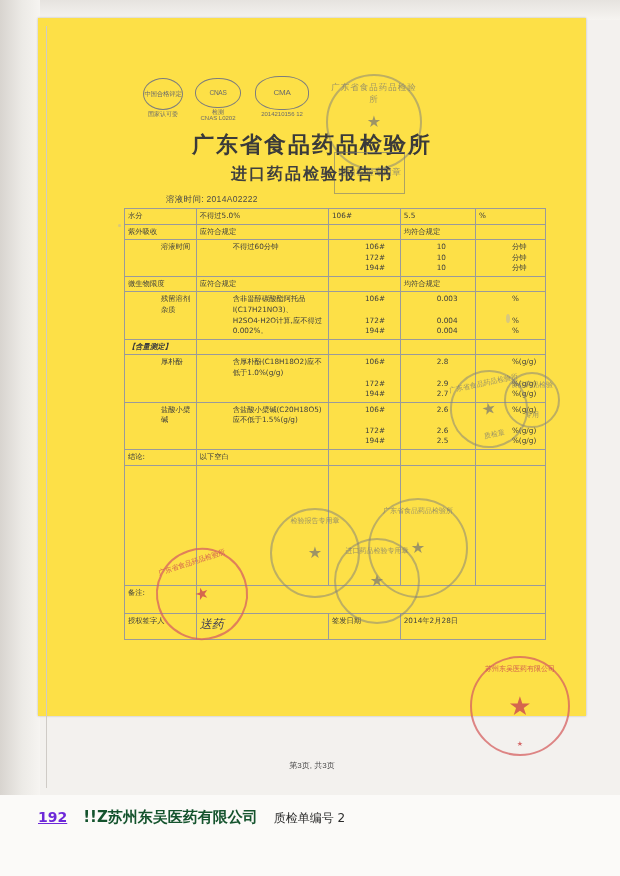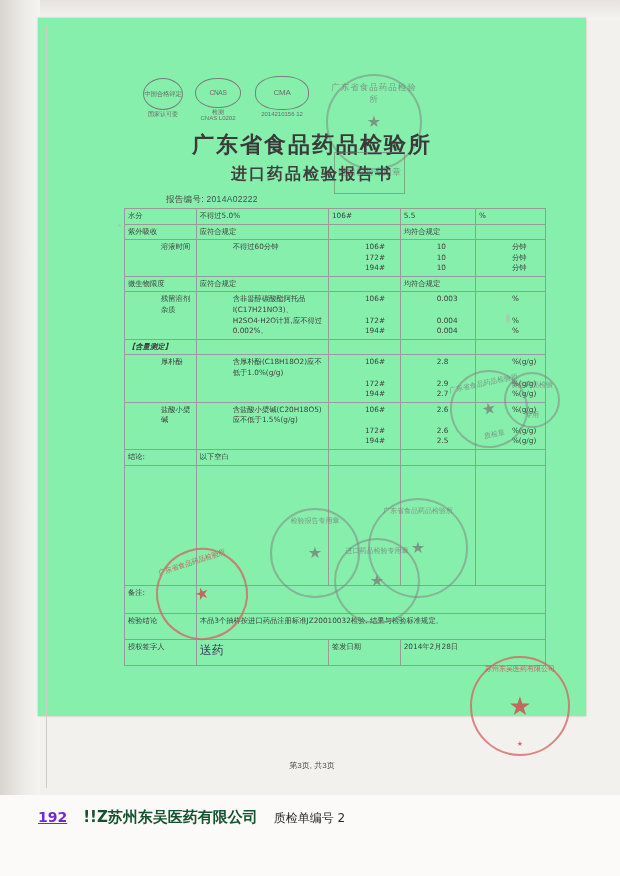--- a/index.html
+++ b/index.html
@@ -19,21 +19,21 @@
     height: 876px;
     background: #f3f1ee;
   }
   
   .sheet {
     position: absolute;
     left: 38px;
     top: 18px;
     width: 548px;
     height: 698px;
-    background: #86efac;
+    background: #fde047;
     box-shadow: 0 0 2px rgba(0,0,0,0.25);
   }
   .sheet-inner-edge {
     position: absolute;
     left: 46px;
     top: 26px;
     width: 534px;
     height: 762px;
     border-left: 1px solid #cfcbc6;
     pointer-events: none;
@@ -214,20 +214,21 @@
   }
   .stamp-oval {
     border-radius: 50%;
   }
 
   
   .hand {
     font-family: "DejaVu Serif", serif;
     font-size: 12px;
     color: #3a3a55;
+    font-style: italic;
   }
 
   
   .footer {
     position: absolute;
     left: 38px;
     top: 808px;
     width: 560px;
     display: flex;
     align-items: baseline;
@@ -294,21 +295,21 @@
       <div class="star">★</div>
       <div class="stamp-ring-text" style="top:6px;">广东省食品药品检验所</div>
     </div>
 
     <div class="doc-title">广东省食品药品检验所</div>
     <div class="doc-subtitle-seal">进口检验专用章</div>
     <div class="doc-subtitle">进口药品检验报告书</div>
 
     <div class="report-no">
       <span></span>
-      <span>报告编号:</span>
+      <span>溶液时间:</span>
       <span>2014A02222</span>
     </div>
 
     <table class="tbl">
       <tbody>
         <tr>
           <td class="c-name">水分</td>
           <td class="c-spec">不得过5.0%</td>
           <td class="c-lot multi">106#</td>
           <td class="c-res multi">5.5</td>
@@ -408,24 +409,20 @@
           <td class="c-spec"></td>
           <td class="c-lot"></td>
           <td class="c-res"></td>
           <td class="c-unit"></td>
         </tr>
         <tr style="height:28px;">
           <td class="c-name">备注:</td>
           <td colspan="4"></td>
         </tr>
         <tr style="height:26px;">
-          <td class="c-name">检验结论</td>
-          <td colspan="4">本品3个抽样按进口药品注册标准JZ20010032检验, 结果与检验标准规定。</td>
-        </tr>
-        <tr style="height:26px;">
           <td class="c-name">授权签字人</td>
           <td class="c-spec hand">送药</td>
           <td class="c-lot">签发日期</td>
           <td colspan="2">2014年2月28日</td>
         </tr>
       </tbody>
     </table>
 
     <div class="page-of">第3页, 共3页</div>
 

